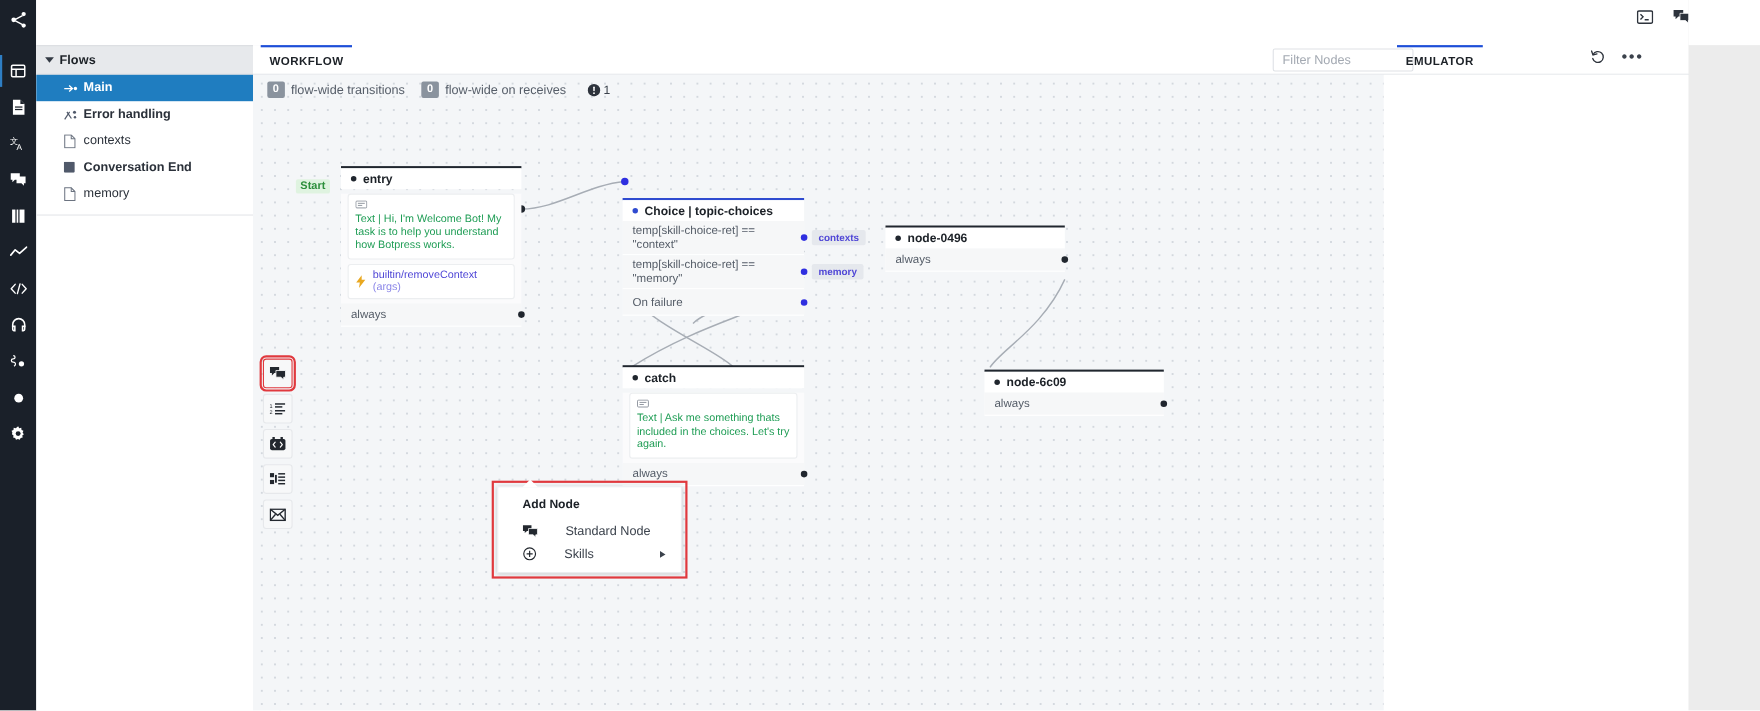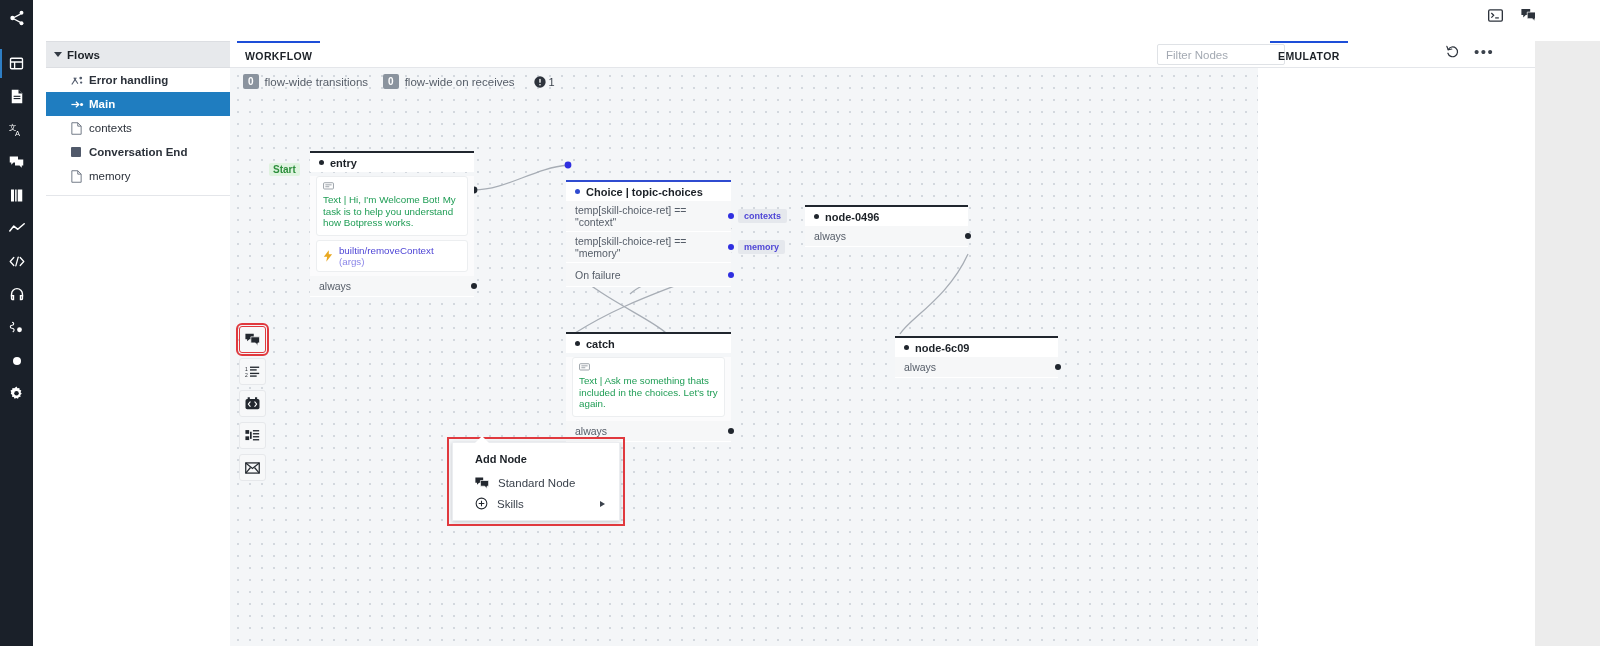--- a/index.html
+++ b/index.html
@@ -27,21 +27,20 @@
     content: ""; position: absolute; left: 0; top: 2px;
     width: 2px; height: 29px; background: #2e7ec4;
   }
   .rail-item svg { display: block; }
 
   
   .sidebar {
     position: absolute; left: 33px; top: 0; width: 222px; height: 646px;
     background: #ffffff;
     border-right: 1px solid #e4e6ea;
-    margin-left: 13px;
   }
   .sidebar-top { height: 41px; background:#ffffff; }
   .flows-header {
     height: 27px; background: #e7e9ec;
     display: flex; align-items: center; padding: 0 8px;
     border-top: 1px solid #dcdee2;
     border-bottom: 1px solid #dcdee2;
   }
   .caret-down {
     width: 0; height: 0; margin-right: 5px;
@@ -215,21 +214,21 @@
   .ctxmenu::before {
     content: ""; position: absolute; left: 22px; top: -7px;
     border-left: 7px solid transparent; border-right: 7px solid transparent;
     border-bottom: 7px solid #fff;
   }
   .ctx-title {
     font-size: 11px; font-weight: bold; color: #1c2127;
     padding: 3px 0 8px 22px;
   }
   .ctx-item {
-    display: flex; align-items: center; gap: 9px;
+    display: flex; align-items: center; gap: 25px;
     padding: 4px 10px 4px 22px; font-size: 11.5px; color: #3b424c;
     cursor: pointer; position: relative;
   }
   .ctx-item .submenu-arrow {
     position: absolute; right: 14px; top: 50%; transform: translateY(-50%);
     width: 0; height: 0;
     border-top: 3.5px solid transparent; border-bottom: 3.5px solid transparent;
     border-left: 5px solid #3b424c;
   }
 
@@ -339,42 +338,42 @@
       <span class="caret-down"></span>
       <span class="flows-title">Flows</span>
       <span class="flows-add">
         <svg width="13" height="13" viewBox="0 0 16 16" fill="none" stroke="#5b6470" stroke-width="1.2">
           <circle cx="8" cy="8" r="6.6"></circle>
             <path d="M8 4.6v6.8M4.6 8h6.8"></path>
         </svg>
       </span>
     </div>
     <div class="flow-list">
+
+      <div class="flow-item selected bold">
+        <span class="fi-icon">
+          <svg width="13" height="9" viewBox="0 0 16 10" fill="none" stroke="#ffffff" stroke-width="1.5">
+            <path d="M0.5 5h9"></path>
+              <path d="M6 1.6 L9.6 5 L6 8.4" fill="none"></path>
+              <circle cx="13" cy="5" r="1.9" fill="#fff" stroke="none"></circle>
+          </svg>
+        </span>
+        <span>Main</span>
+      </div>
 
       <div class="flow-item bold">
         <span class="fi-icon">
           <svg width="13" height="11" viewBox="0 0 16 12" fill="none" stroke="#50596a" stroke-width="1.3">
             <path d="M1 11 L6.5 2.5"></path>
               <path d="M3.5 2.5 L8.5 10"></path>
               <circle cx="12" cy="3" r="1.7" fill="#50596a" stroke="none"></circle>
             <circle cx="12.5" cy="8.5" r="1.4" fill="#50596a" stroke="none"></circle>
           </svg>
         </span>
         <span>Error handling</span>
-      </div>
-
-      <div class="flow-item selected bold">
-        <span class="fi-icon">
-          <svg width="13" height="9" viewBox="0 0 16 10" fill="none" stroke="#ffffff" stroke-width="1.5">
-            <path d="M0.5 5h9"></path>
-              <path d="M6 1.6 L9.6 5 L6 8.4" fill="none"></path>
-              <circle cx="13" cy="5" r="1.9" fill="#fff" stroke="none"></circle>
-          </svg>
-        </span>
-        <span>Main</span>
       </div>
 
       <div class="flow-item">
         <span class="fi-icon">
           <svg width="11" height="13" viewBox="0 0 13 15" fill="none" stroke="#6b7380" stroke-width="1.1">
             <path d="M1 0.7h7l4 4v9.6H1z"></path>
               <path d="M8 0.7v4h4"></path>
           </svg>
         </span>
         <span>contexts</span>

